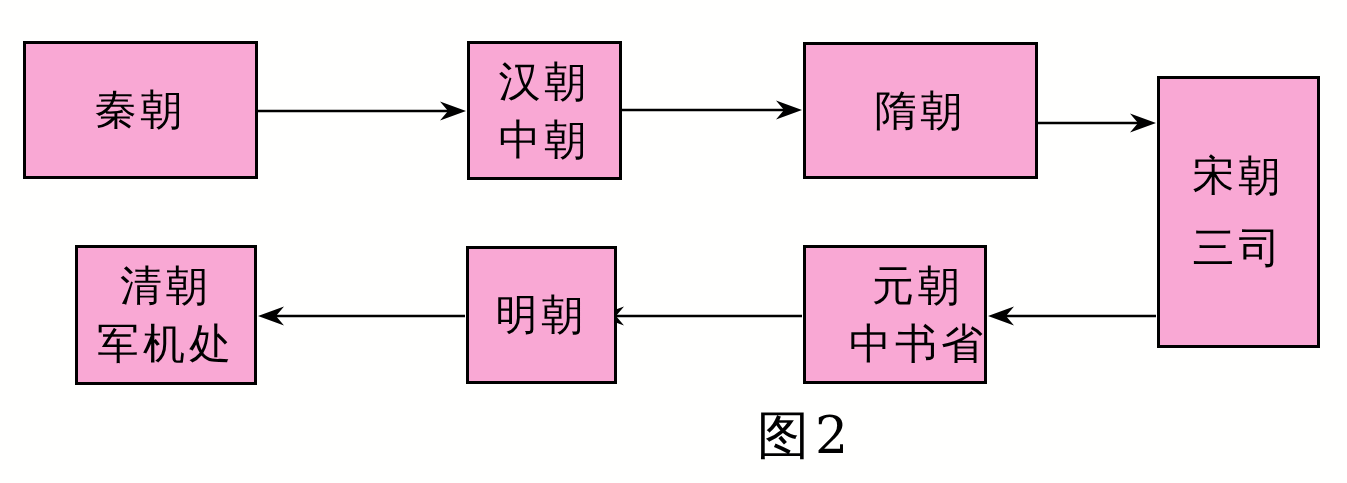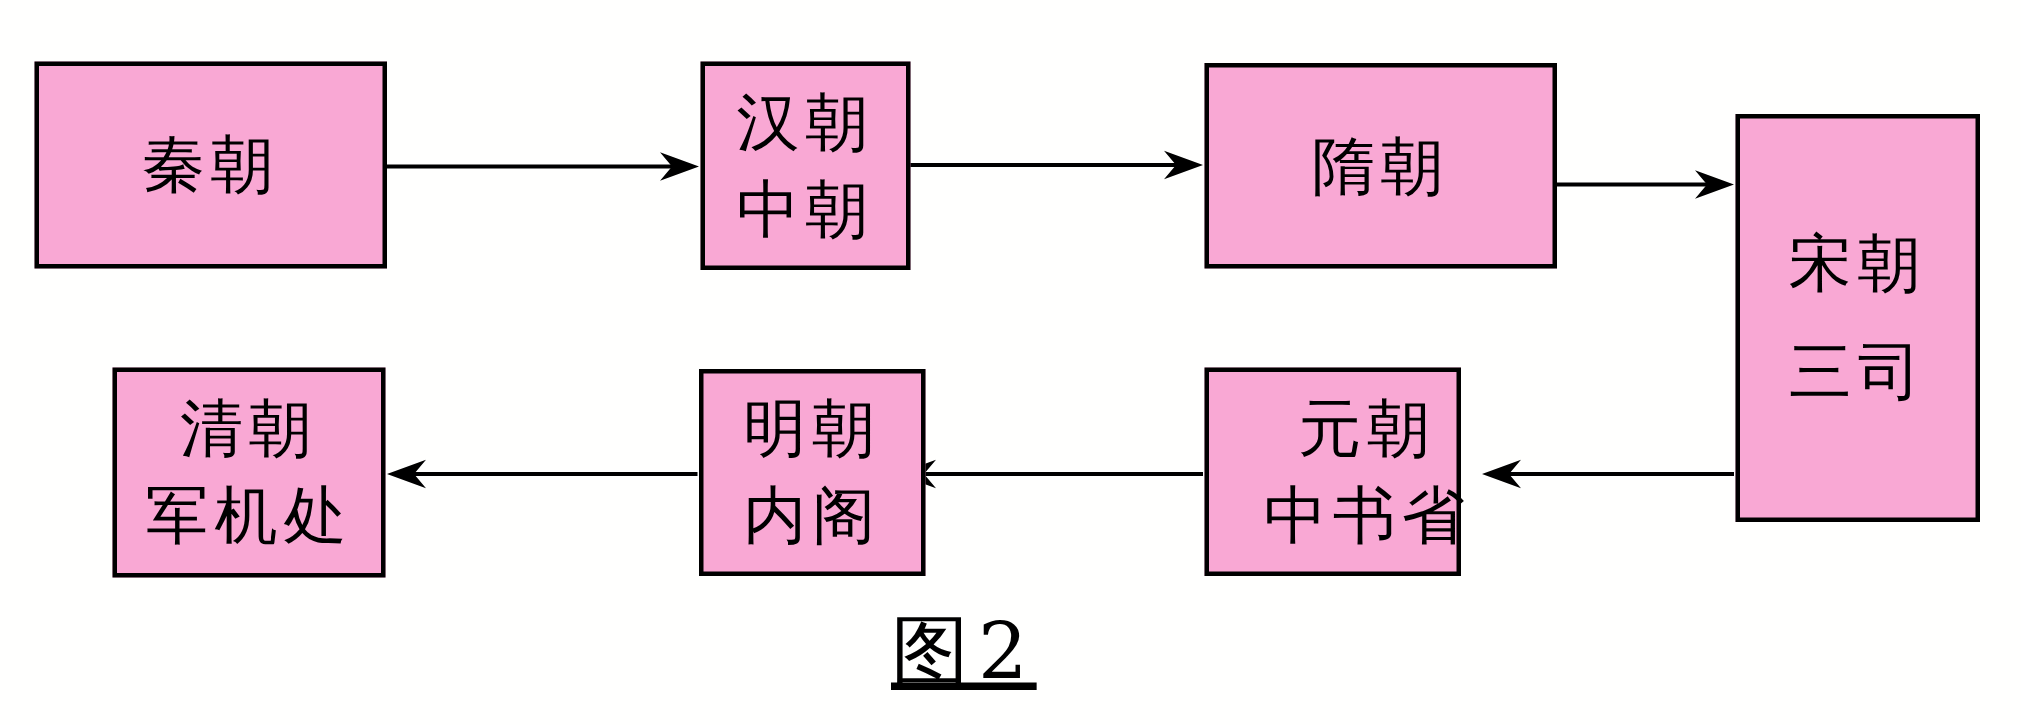--- a/index.html
+++ b/index.html
@@ -43,26 +43,25 @@
     top: 0;
     width: 1347px;
     height: 483px;
     pointer-events: none;
   }
   .caption {
     position: absolute;
     left: 594px;
     top: 404px;
     width: 260px;
-    text-align: left;
+    text-align: right;
     font-size: 52px;
     line-height: 62px;
     color: #000000;
     letter-spacing: 6px;
-    text-decoration: underline;
   }
 </style>
 </head>
 <body>
 
 <div class="canvas">
 
   <svg class="edges-svg" viewBox="0 0 1347 483" xmlns="http://www.w3.org/2000/svg">
 
     <g>
@@ -93,42 +92,41 @@
     <g>
       <line x1="465" y1="316" x2="276" y2="316" stroke="#000" stroke-width="2.6"></line>
       <path d="M258 316 L284 306.5 L276 316 L284 325.5 Z" fill="#000"></path>
     </g>
   </svg>
 
   <div class="node" style="left:23px; top:41px; width:235px; height:138px;">
     <span class="line">秦朝</span>
   </div>
 
-  <div class="node" style="left:467px; top:41px; width:140px; height:139px;">
+  <div class="node" style="left:467px; top:41px; width:155px; height:139px;">
     <span class="line">汉朝</span>
     <span class="line">中朝</span>
   </div>
 
   <div class="node" style="left:803px; top:42px; width:235px; height:137px;">
     <span class="line">隋朝</span>
   </div>
 
   <div class="node tall" style="left:1157px; top:76px; width:163px; height:272px;">
     <span class="line">宋朝</span>
     <span class="line">三司</span>
   </div>
 
-  <div class="node" style="left:803px; top:245px; width:171px; height:139px;padding-left:46px;">
+  <div class="node" style="left:803px; top:245px; width:184px; height:139px;padding-left:46px;">
     <span class="line">元朝</span>
     <span class="line">中书省</span>
   </div>
 
   <div class="node" style="left:466px; top:246px; width:151px; height:138px;">
     <span class="line">明朝</span>
-    <span class="line">内阁</span>
   </div>
 
   <div class="node" style="left:75px; top:245px; width:182px; height:140px;">
     <span class="line">清朝</span>
     <span class="line">军机处</span>
   </div>
 
   <div class="caption">图2</div>
 
 </div>

